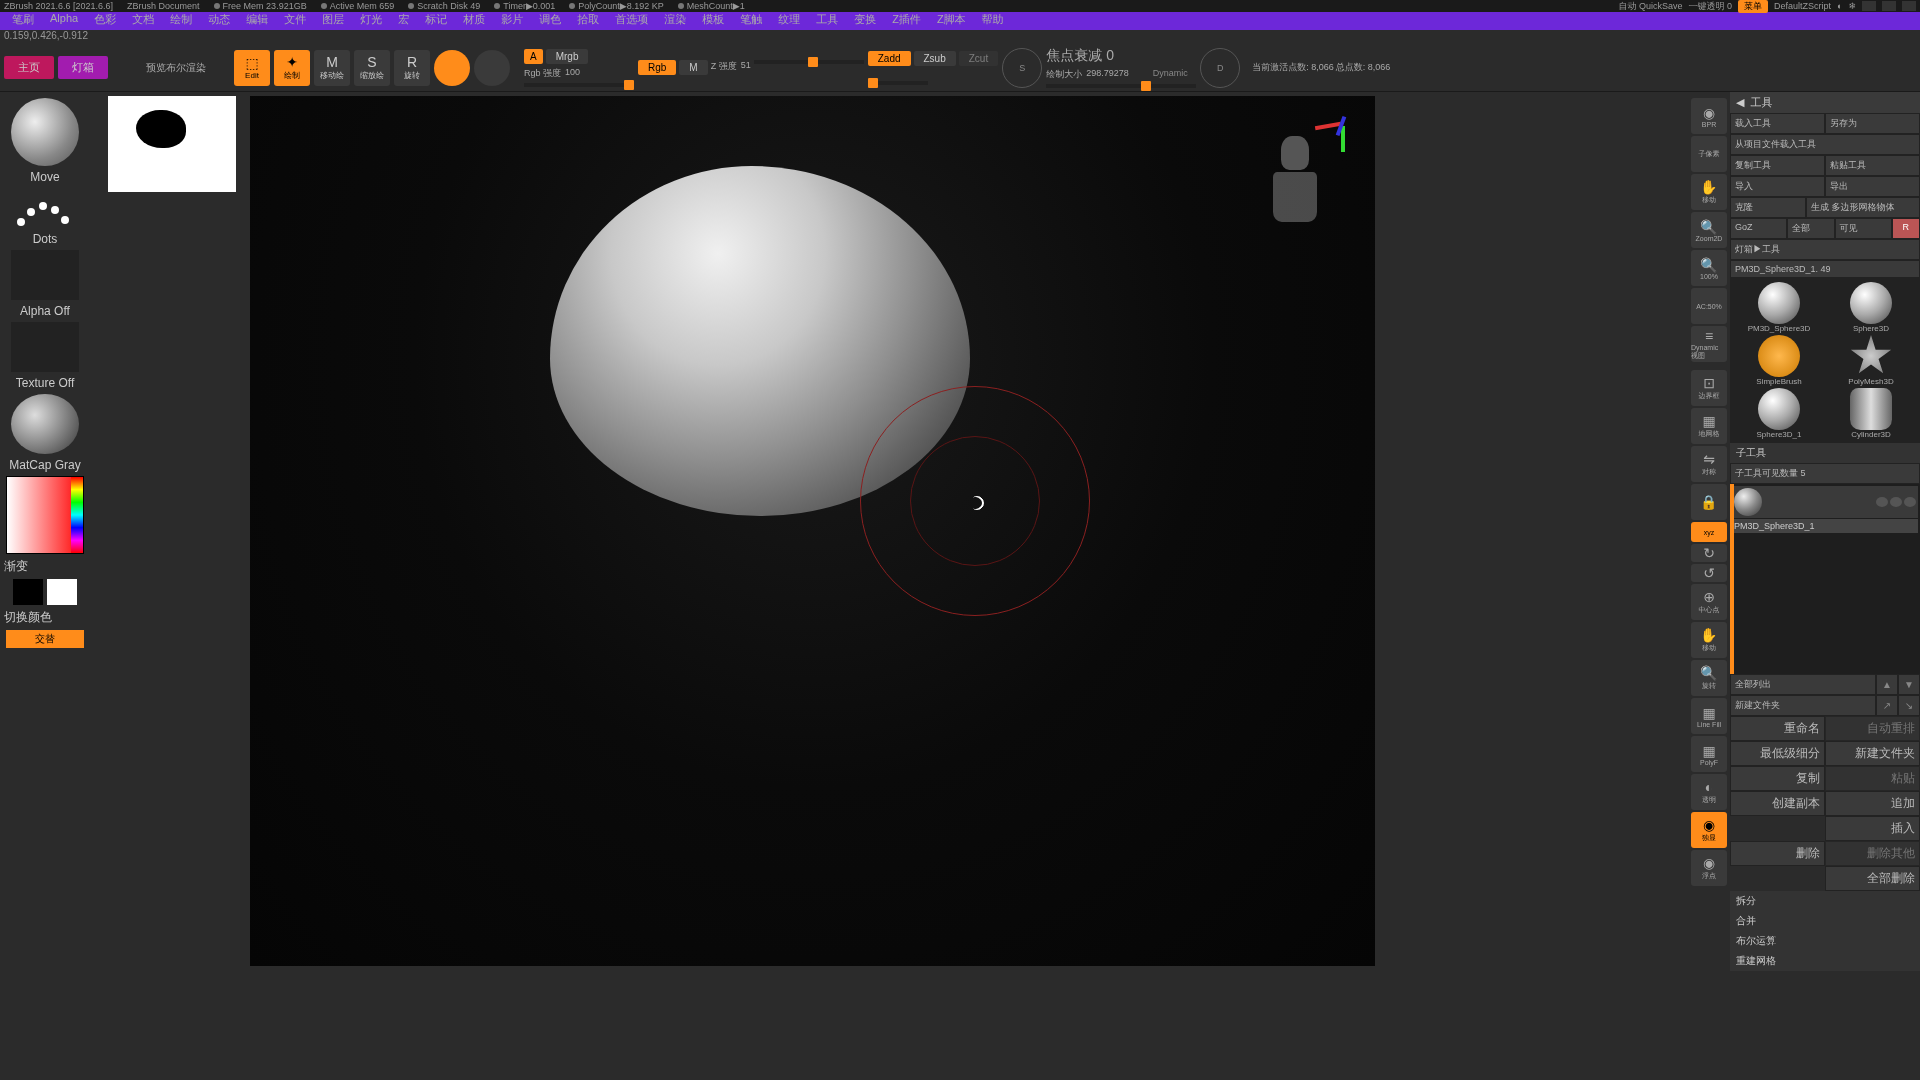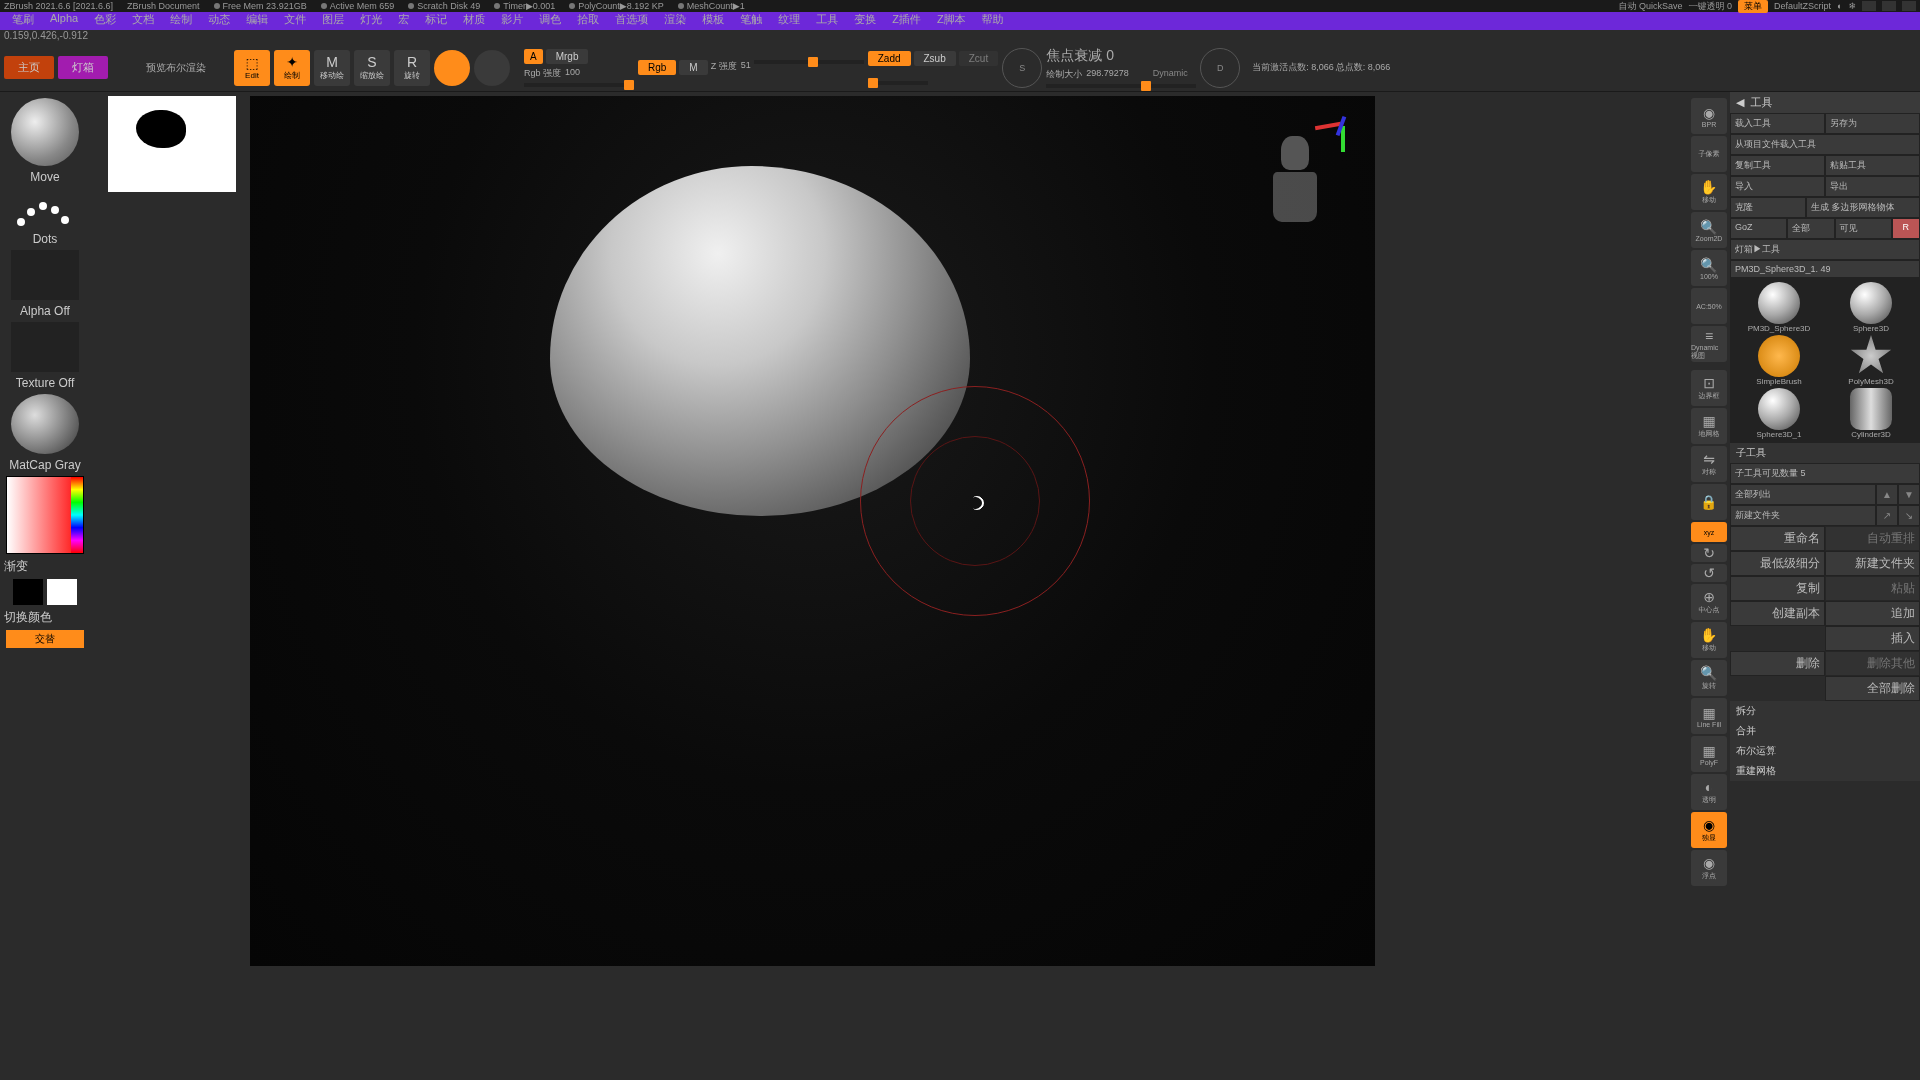--- a/index.html
+++ b/index.html
@@ -16,21 +16,21 @@
 
 .menu-bar { height: 18px; background: #6d28d9; display: flex; align-items: flex-start; padding: 0 4px; font-size: 11px; }
 .menu-item { padding: 0 8px; color: #aaa; cursor: pointer; }
 
 
 .coord-bar { height: 14px; padding: 0 4px; font-size: 10px; color: #999; }
 
 
 .tool-header { height: 48px; background: #2b2b2b; display: flex; align-items: center; padding: 0 4px; gap: 4px; border-bottom: 1px solid #1a1a1a; }
 .tab-btn { padding: 4px 14px; background: #a21caf; color: #ccc; font-size: 11px; border-radius: 2px; }
-.tab-btn.active { background: #c2410c; }
+.tab-btn.active { background: #be185d; }
 .preview-btn { padding: 4px 10px; font-size: 10px; color: #aaa; }
 .sq-icon { width: 36px; height: 36px; background: #ff8c1a; border-radius: 3px; display: flex; flex-direction: column; align-items: center; justify-content: center; font-size: 8px; color: #000; }
 .sq-icon.dark { background: #3a3a3a; color: #ccc; }
 .sq-icon.circle { border-radius: 50%; }
 .sq-icon .icon-glyph { font-size: 14px; }
 .mode-btn { padding: 2px 10px; background: #3a3a3a; color: #ccc; font-size: 10px; border-radius: 2px; }
 .mode-btn.on { background: #ff8c1a; color: #000; }
 .slider-track { width: 110px; height: 4px; background: #222; position: relative; }
 .slider-thumb { position: absolute; width: 10px; height: 10px; background: #ff8c1a; top: -3px; border-radius: 1px; }
 .info-col { display: flex; flex-direction: row; font-size: 9px; gap: 2px; margin-left: 8px; }
@@ -470,20 +470,34 @@
         </div>
       <div class="tool-item">
           <div class="tool-sphere cyl"></div>
           <span>Cylinder3D</span>
         </div>
     </div>
     <div class="sub-header">子工具</div>
     <div class="tp-row">
         <div class="tp-btn full"><span>子工具可见数量</span> <span>5</span></div>
       </div>
+    <div class="subtool-list" style="position:relative">
+      <div class="subtool-row">
+        <div class="subtool-prev"></div>
+        <div class="eye-icons">
+            <span class="eye"></span>
+            <span class="eye"></span>
+            <span class="eye"></span>
+          </div>
+      </div>
+      <div class="subtool-row" style="background:#444">
+        <span class="subtool-name">PM3D_Sphere3D_1</span>
+      </div>
+      <div style="position:absolute;left:0;top:0;width:4px;height:100%;background:#ff8c1a"></div>
+    </div>
     <div class="tp-row">
       <div class="tp-btn">全部列出</div>
       <div class="small-icon-btn">▲</div>
       <div class="small-icon-btn">▼</div>
     </div>
     <div class="tp-row">
       <div class="tp-btn">新建文件夹</div>
       <div class="small-icon-btn">↗</div>
       <div class="small-icon-btn">↘</div>
     </div>

